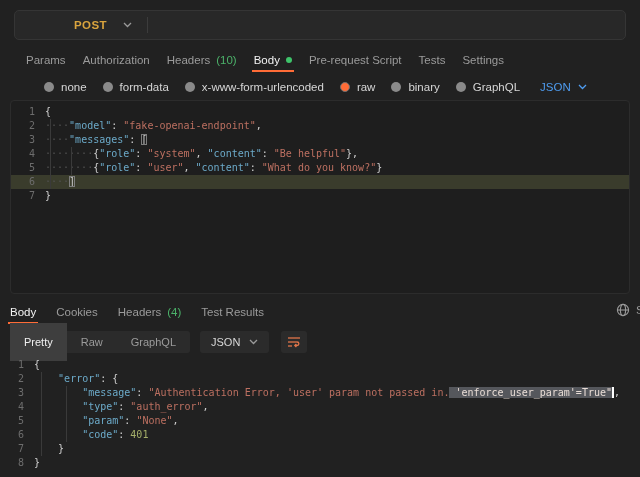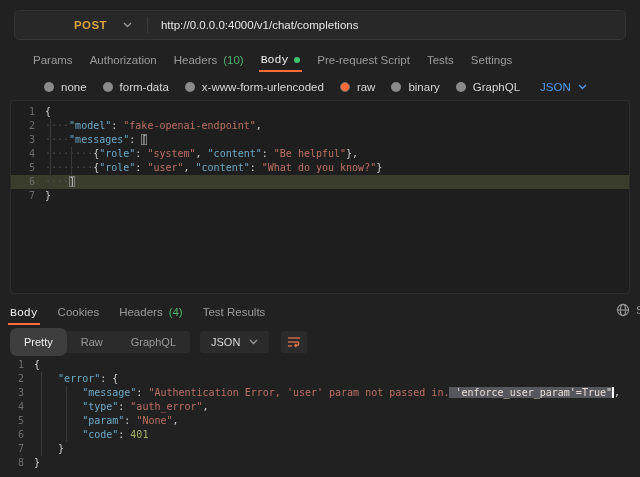--- a/index.html
+++ b/index.html
@@ -8,25 +8,25 @@
 
   
   .url-bar{position:absolute;top:10px;left:14px;right:14px;height:28px;background:#282828;
            border:1px solid #353535;border-radius:5px;display:flex;align-items:center;}
   .method{color:#d9a43e;font-weight:bold;font-size:11.5px;letter-spacing:.4px;margin-left:19px;padding-left:40px;}
   .dd-chev{margin-left:16px;display:flex;align-items:center;color:#9a9a9a;}
   .vsep{width:1px;height:16px;background:#3c3c3c;margin-left:15px;}
   .url-text{color:#e6e6e6;font-size:11.5px;margin-left:13px;white-space:nowrap;}
 
   
-  .req-tabs{position:absolute;top:48px;left:15px;right:0;height:23px;display:flex;align-items:center;
+  .req-tabs{position:absolute;top:48px;left:8px;right:0;height:23px;display:flex;align-items:center;
             padding-left:18px;gap:17px;font-size:11.5px;color:#9b9b9b;}
   .tab{position:relative;display:flex;align-items:center;gap:6px;cursor:pointer;white-space:nowrap;}
   .tab .count{color:#4cb26a;text-align:center;}
-  .tab.sel{color:#f2f2f2;font-family:Liberation Mono, monospace;}
+  .tab.sel{color:#f2f2f2;}
   .dot{width:6px;height:6px;border-radius:50%;background:#3ec46a;}
   .underline{position:absolute;left:-2px;right:-2px;bottom:-6px;height:2px;background:#ff6c37;}
 
   
   .body-type{position:absolute;top:77px;left:0;right:0;height:20px;display:flex;align-items:center;
              padding-left:44px;gap:16px;font-size:11.5px;color:#d6d6d6;}
   .radio{display:flex;align-items:center;gap:7px;}
   .rb{width:10px;height:10px;border-radius:50%;background:#8a8a8a;box-sizing:border-box;flex:none;}
   .radio.on .rb{background:#ff6c37;border:1.5px solid #6f6f6f;}
   .lang-select{display:flex;align-items:center;gap:7px;color:#4e9cf0;margin-left:4px;font-size:11.5px;}
@@ -56,21 +56,21 @@
   
   .resp-tabs{position:absolute;top:300px;left:0;right:0;height:24px;display:flex;align-items:center;
              padding-left:10px;gap:20px;font-size:11.5px;color:#9b9b9b;}
   .resp-right{position:absolute;top:303px;right:0;display:flex;align-items:center;}
   .globe{color:#9a9a9a;display:flex;align-items:center;}
   .clip-text{display:inline-block;width:4px;overflow:hidden;color:#9b9b9b;font-size:11.5px;margin-left:6px;}
 
   
   .view-row{position:absolute;top:331px;left:10px;height:22px;display:flex;align-items:center;}
   .seg{display:flex;background:#2b2b2b;border-radius:3px;font-size:11px;color:#9b9b9b;height:22px;align-items:center;}
-  .seg .opt{padding:0 14px;height:28px;display:flex;align-items:center;border-radius:7px;cursor:pointer;}
+  .seg .opt{padding:0 14px;height:38px;display:flex;align-items:center;border-radius:0;cursor:pointer;}
   .seg .opt.sel{background:#3e3e3e;color:#f0f0f0;}
   .json-dd{margin-left:10px;height:22px;background:#2b2b2b;border-radius:3px;display:flex;align-items:center;
            padding:0 11px;gap:9px;font-size:11px;color:#d8d8d8;}
   .json-dd .dd-chev{margin-left:0;}
   .wrap-btn{margin-left:12px;width:26px;height:22px;background:#2b2b2b;border-radius:3px;
             display:flex;align-items:center;justify-content:center;}
 
   
   .resp-code{position:absolute;top:358px;left:0;right:0;height:115px;}
 </style>
@@ -80,21 +80,20 @@
 <div class="app">
 
   <div class="url-bar">
     <span class="method">POST</span>
     <span class="dd-chev">
       <svg width="9" height="6" viewBox="0 0 9 6">
           <polyline points="1,1 4.5,4.5 8,1" fill="none" stroke="currentColor" stroke-width="1.3"></polyline>
         </svg>
     </span>
     <span class="vsep"></span>
-    <span class="url-text">http://0.0.0.0:4000/v1/chat/completions</span>
   </div>
 
   <div class="req-tabs">
     <span class="tab">
         <span>Params</span>
       </span>
     <span class="tab">
         <span>Authorization</span>
       </span>
     <span class="tab">

